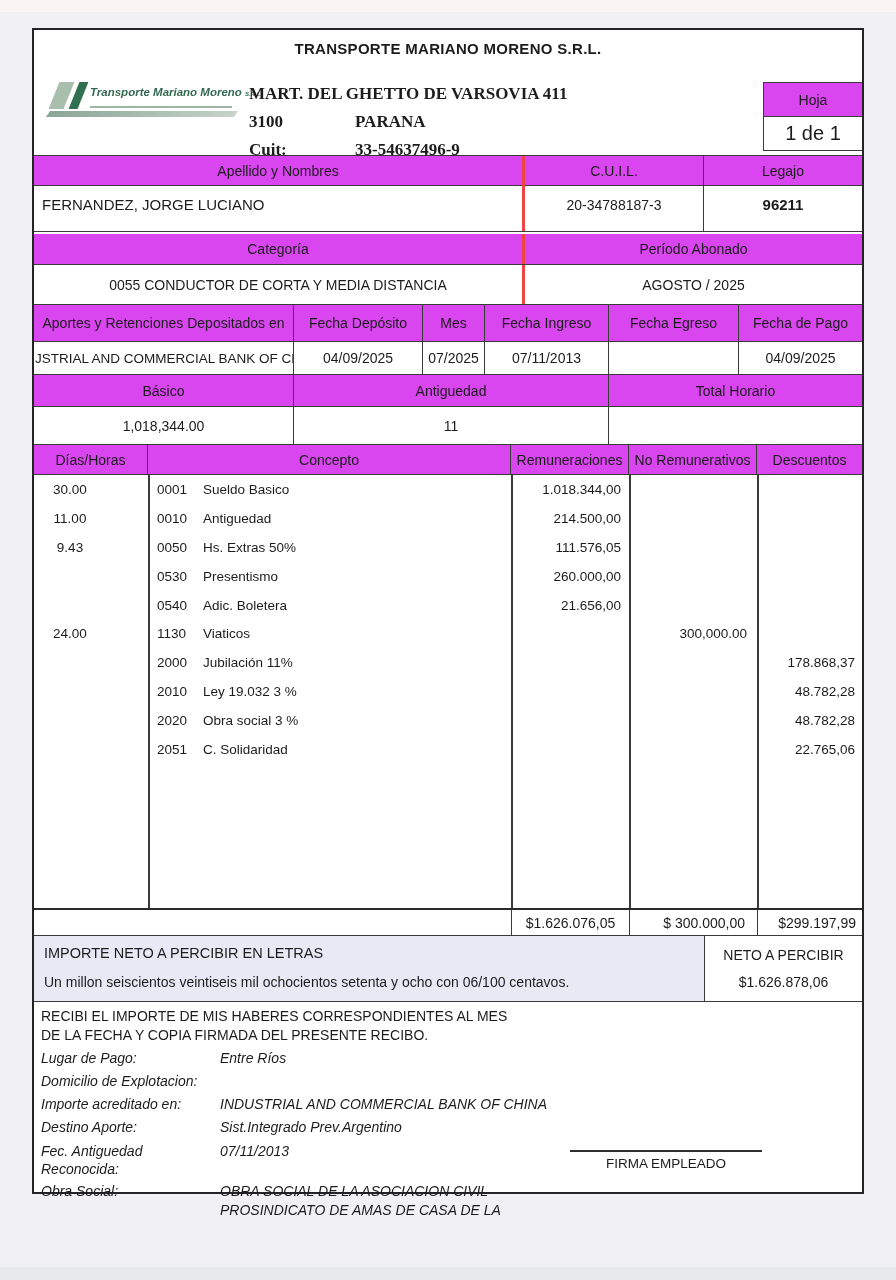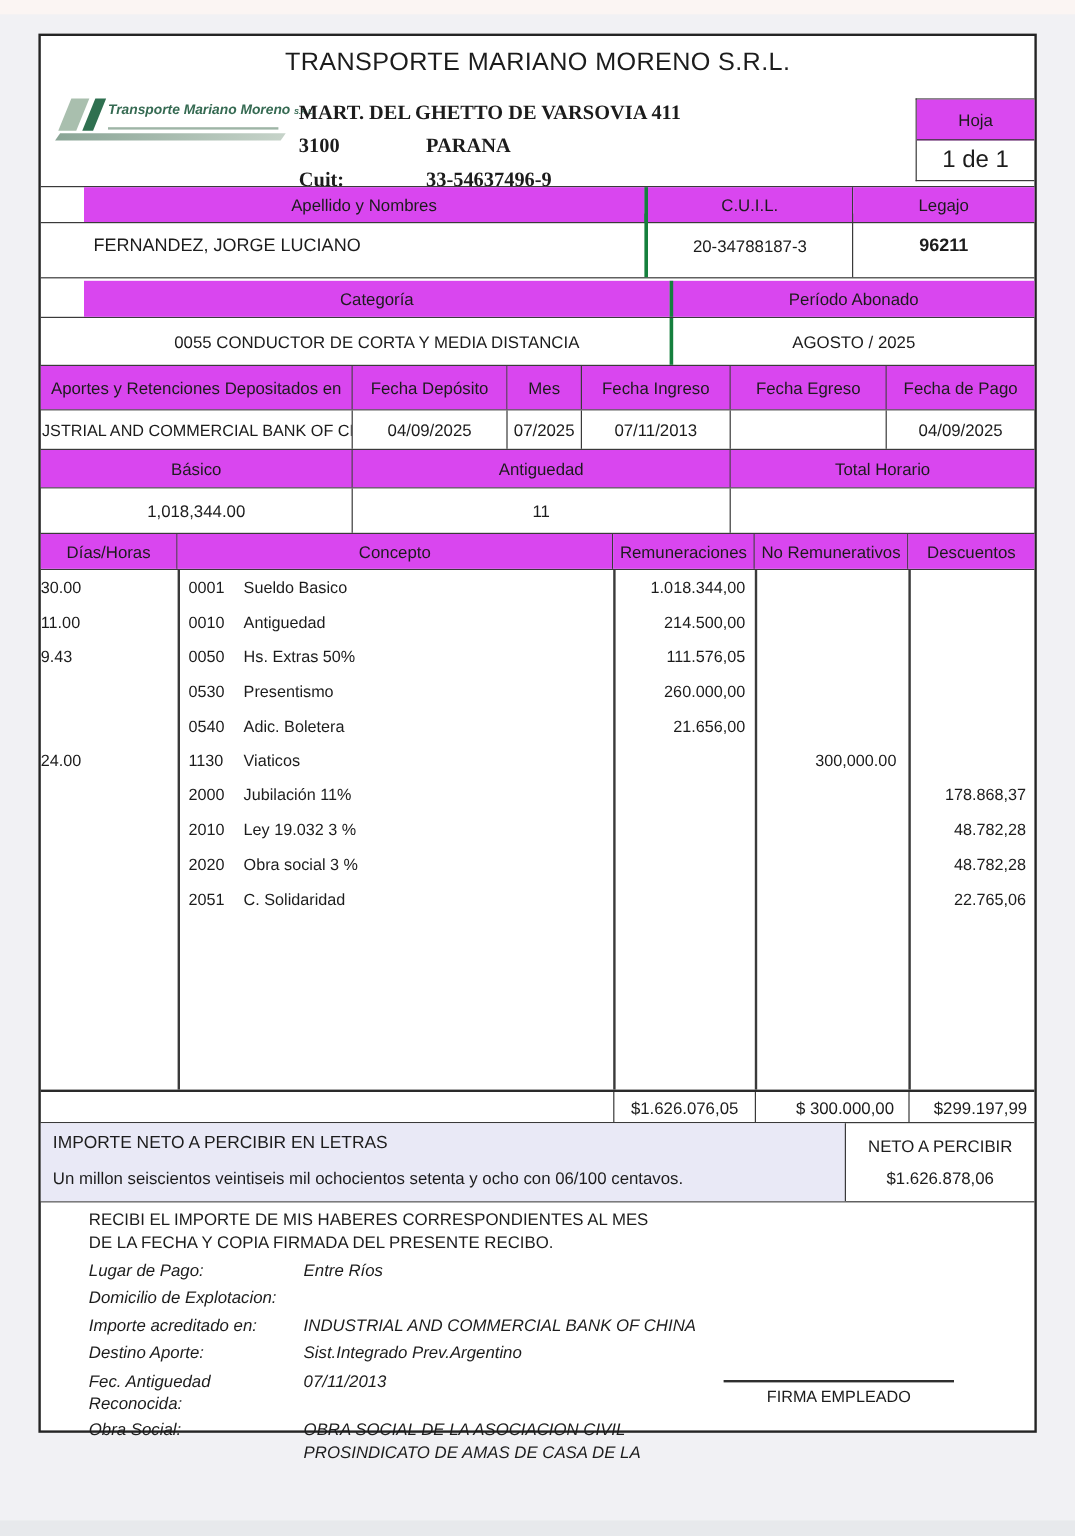--- a/index.html
+++ b/index.html
@@ -17,88 +17,88 @@
   .doc {
     position:absolute; left:32px; top:28px;
     width:832px; height:1166px;
     background:#fff; border:2px solid #242424;
   }
   .sec { position:absolute; left:0; width:828px; display:flex; }
   .lav { background:#d946ef; }
   .bb  { border-bottom:1.5px solid #3a3a3a; }
   .bt  { border-top:1.5px solid #3a3a3a; }
   .br  { border-right:1.5px solid #3a3a3a; }
-  .bl3 { border-left:3px solid #15803d;text-align:center; }
+  .bl3 { border-left:3px solid #ef4444;text-align:center; }
   .cell { display:flex; align-items:center; justify-content:center; font-size:14px; }
   .cell.left { justify-content:flex-start; }
 
   
   .sec-head { top:0; height:125px; display:block; }
-  .title { text-align:center; padding-top:10px; font-size:21px; font-weight:normal; letter-spacing:.3px; }
+  .title { text-align:center; padding-top:10px; font-size:15px; font-weight:bold; letter-spacing:.3px; }
   .logo { position:absolute; left:10px; top:45px; width:196px; height:52px; background:#fff; }
   .logo-bar1 { position:absolute; left:10px; top:7px;  width:15px; height:27px; background:#a9bfae; transform:skewX(-22deg); }
   .logo-bar2 { position:absolute; left:30px; top:7px;  width:9px;  height:27px; background:#2f7050; transform:skewX(-22deg); }
   .logo-text { position:absolute; left:46px; top:11px; font-style:italic; font-weight:bold; font-size:11.5px; color:#356a52; white-space:nowrap; }
   .logo-text .srl { font-size:6px; }
   .logo-underline { position:absolute; left:46px; top:31px; width:142px; height:1.5px; background:#9eb5a6; }
   .logo-swoosh { position:absolute; left:4px; top:36px; width:188px; height:6px;
                  background:linear-gradient(90deg,#8aa596,#c6d3c9); transform:skewX(-35deg); }
   .addr { position:absolute; left:215px; top:50px; font-family:"Liberation Serif", serif; font-weight:bold; font-size:17px; line-height:28px; }
   .addr-row { display:flex; }
   .addr-c1 { width:106px; }
   .hoja-box { position:absolute; right:0; top:52px; width:99px; height:69px; border:1.5px solid #3a3a3a; border-right:none; }
   .hoja-label { height:34px; }
   .hoja-value { height:33px; font-size:20px; }
 
   
   .rowA-h { top:125px; height:31px; }
   .rowA-v { top:148px; height:54px; }
   .rowB-h { top:204px; height:31px; }
   .rowB-v { top:235px; height:40px; }
-  .cA1 { width:488px;margin-left:36px; }  .cA2 { width:182px; }  .cA3 { width:158px; }
+  .cA1 { width:488px; }  .cA2 { width:182px; }  .cA3 { width:158px; }
   .name-cell { padding-left:8px; font-size:15px; }
   .legajo { font-weight:bold; font-size:15px; }
 
   
   .rowC-h { top:275px; height:37px; }
   .rowC-v { top:312px; height:33px; }
   .rowD-h { top:345px; height:32px; }
   .rowD-v { top:377px; height:38px; }
   .cC1{width:260px;} .cC2{width:129px;} .cC3{width:62px;} .cC4{width:124px;} .cC5{width:130px;} .cC6{width:123px;}
   .cD1{width:260px;} .cD2{width:315px;} .cD3{width:253px;}
   .bank-cell { font-size:13.5px; white-space:nowrap; overflow:hidden; padding-left:1px; justify-content:flex-start; }
 
   
   .ptable { top:415px; height:490px; display:block; }
   .pt-head { display:flex; height:30px; }
   .pt-body { position:relative; height:433px; }
   .vline { position:absolute; top:0; bottom:0; width:1.5px; background:#3a3a3a; }
   .pt-row { display:flex; height:28.9px; align-items:center; font-size:13.5px; }
-  .tc-dias{width:114px; text-align:left; padding-right:42px;}
+  .tc-dias{width:114px; text-align:center; padding-right:42px;}
   .tc-code{width:44px; padding-left:9px;}
   .tc-con {width:319px; padding-left:11px;}
   .tc-rem {width:118px; text-align:right; padding-right:8px;}
   .tc-nor {width:128px; text-align:right; padding-right:10px;}
   .tc-des {width:105px; text-align:right; padding-right:7px;}
   .hc-dias{width:114px;} .hc-con{width:363px;} .hc-rem{width:118px;} .hc-nor{width:128px;} .hc-des{width:105px;}
   .pt-tot { display:flex; height:27px; border-top:2px solid #2a2a2a; align-items:center; font-size:14px; }
   .tt-sp  { width:477px; height:100%; }
   .tt-rem { width:118px; height:100%; border-left:1.5px solid #3a3a3a; display:flex; align-items:center; justify-content:center; }
   .tt-nor { width:128px; height:100%; border-left:1.5px solid #3a3a3a; display:flex; align-items:center; justify-content:flex-end; padding-right:12px; }
   .tt-des { width:105px; height:100%; border-left:1.5px solid #3a3a3a; display:flex; align-items:center; justify-content:flex-end; padding-right:6px; }
 
   
   .neto { top:905px; height:67px; }
   .neto-letras { width:671px; background:#e9e9f6; border-right:1.5px solid #3a3a3a; padding:9px 0 0 10px; }
   .neto-letras .l1 { font-size:14.5px; margin-bottom:13px; }
   .neto-letras .l2 { font-size:14px; }
   .neto-box { width:157px; display:flex; flex-direction:column; align-items:center; justify-content:center; gap:11px; font-size:14px; }
 
   
-  .footer { top:972px; height:228px; display:block; padding:5px 0 0 7px; position:absolute;margin-left:33px; }
+  .footer { top:972px; height:228px; display:block; padding:5px 0 0 7px; position:absolute; }
   .f-line { font-size:14px; line-height:18.5px; }
   .f-row { display:flex; font-size:14px; margin-top:4.5px; line-height:18px;font-style:italic; }
   .f-label { width:179px; flex:none; }
   .f-val2 { line-height:19px; }
   .firma { position:absolute; left:536px; top:148px; width:192px; text-align:center; }
   .firma-line { border-top:2px solid #2f2f2f; margin-bottom:4px; }
   .firma-label { font-size:13.5px; }
 </style>
 </head>
 <body>

